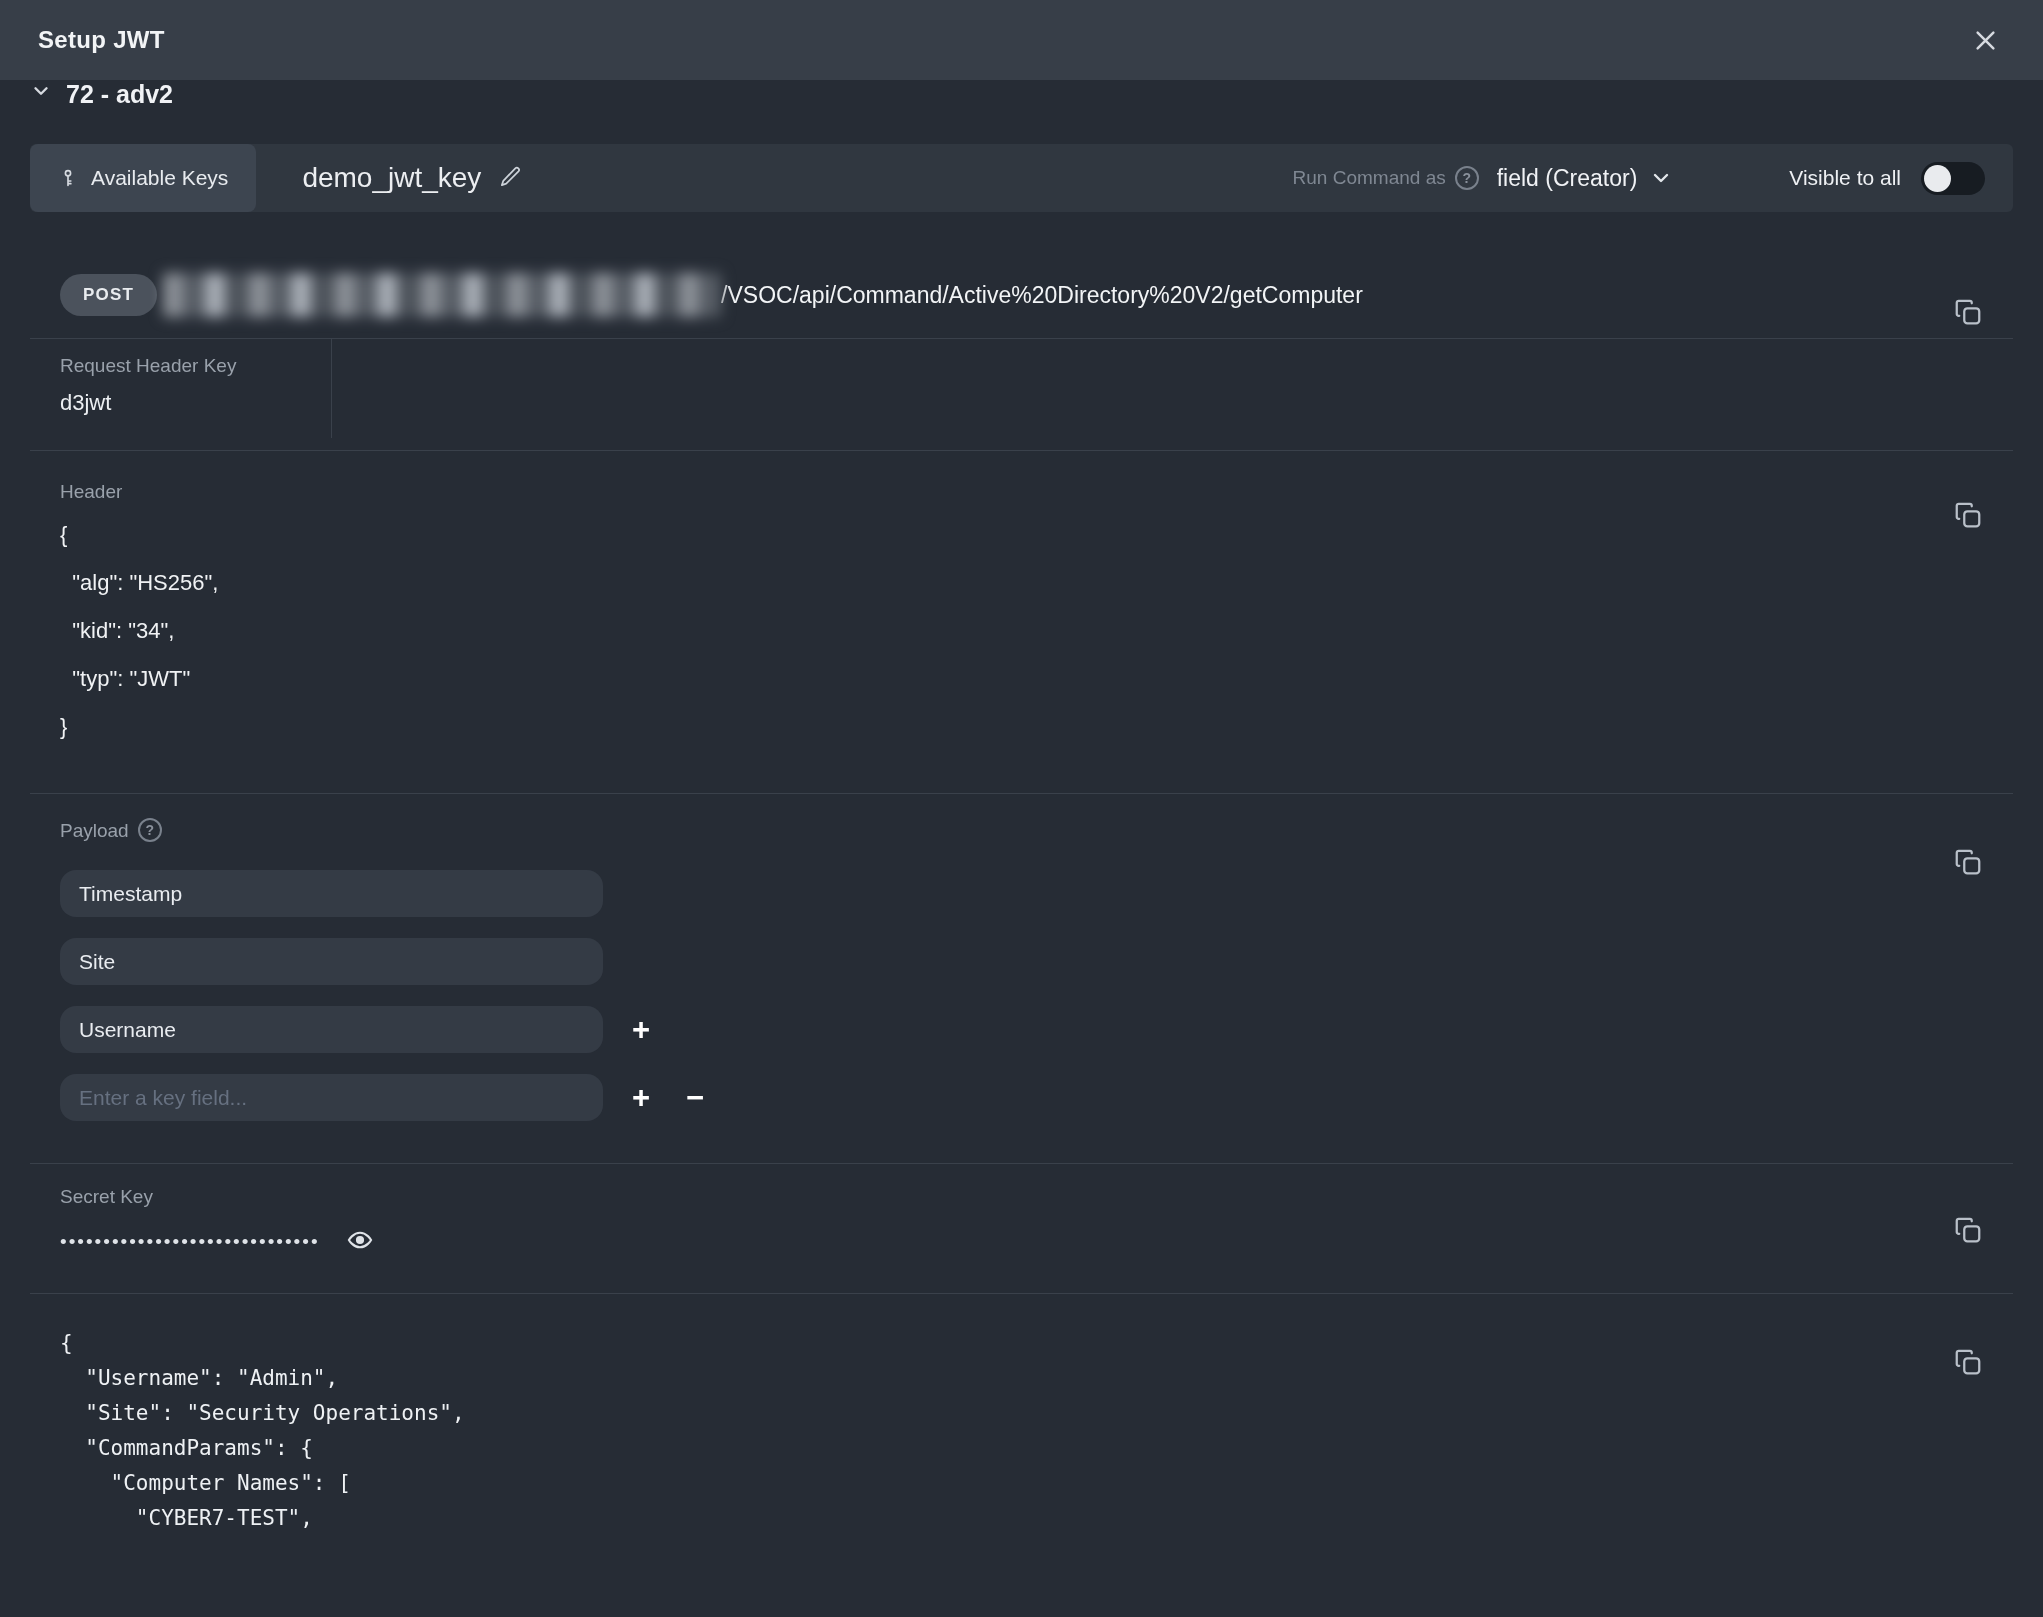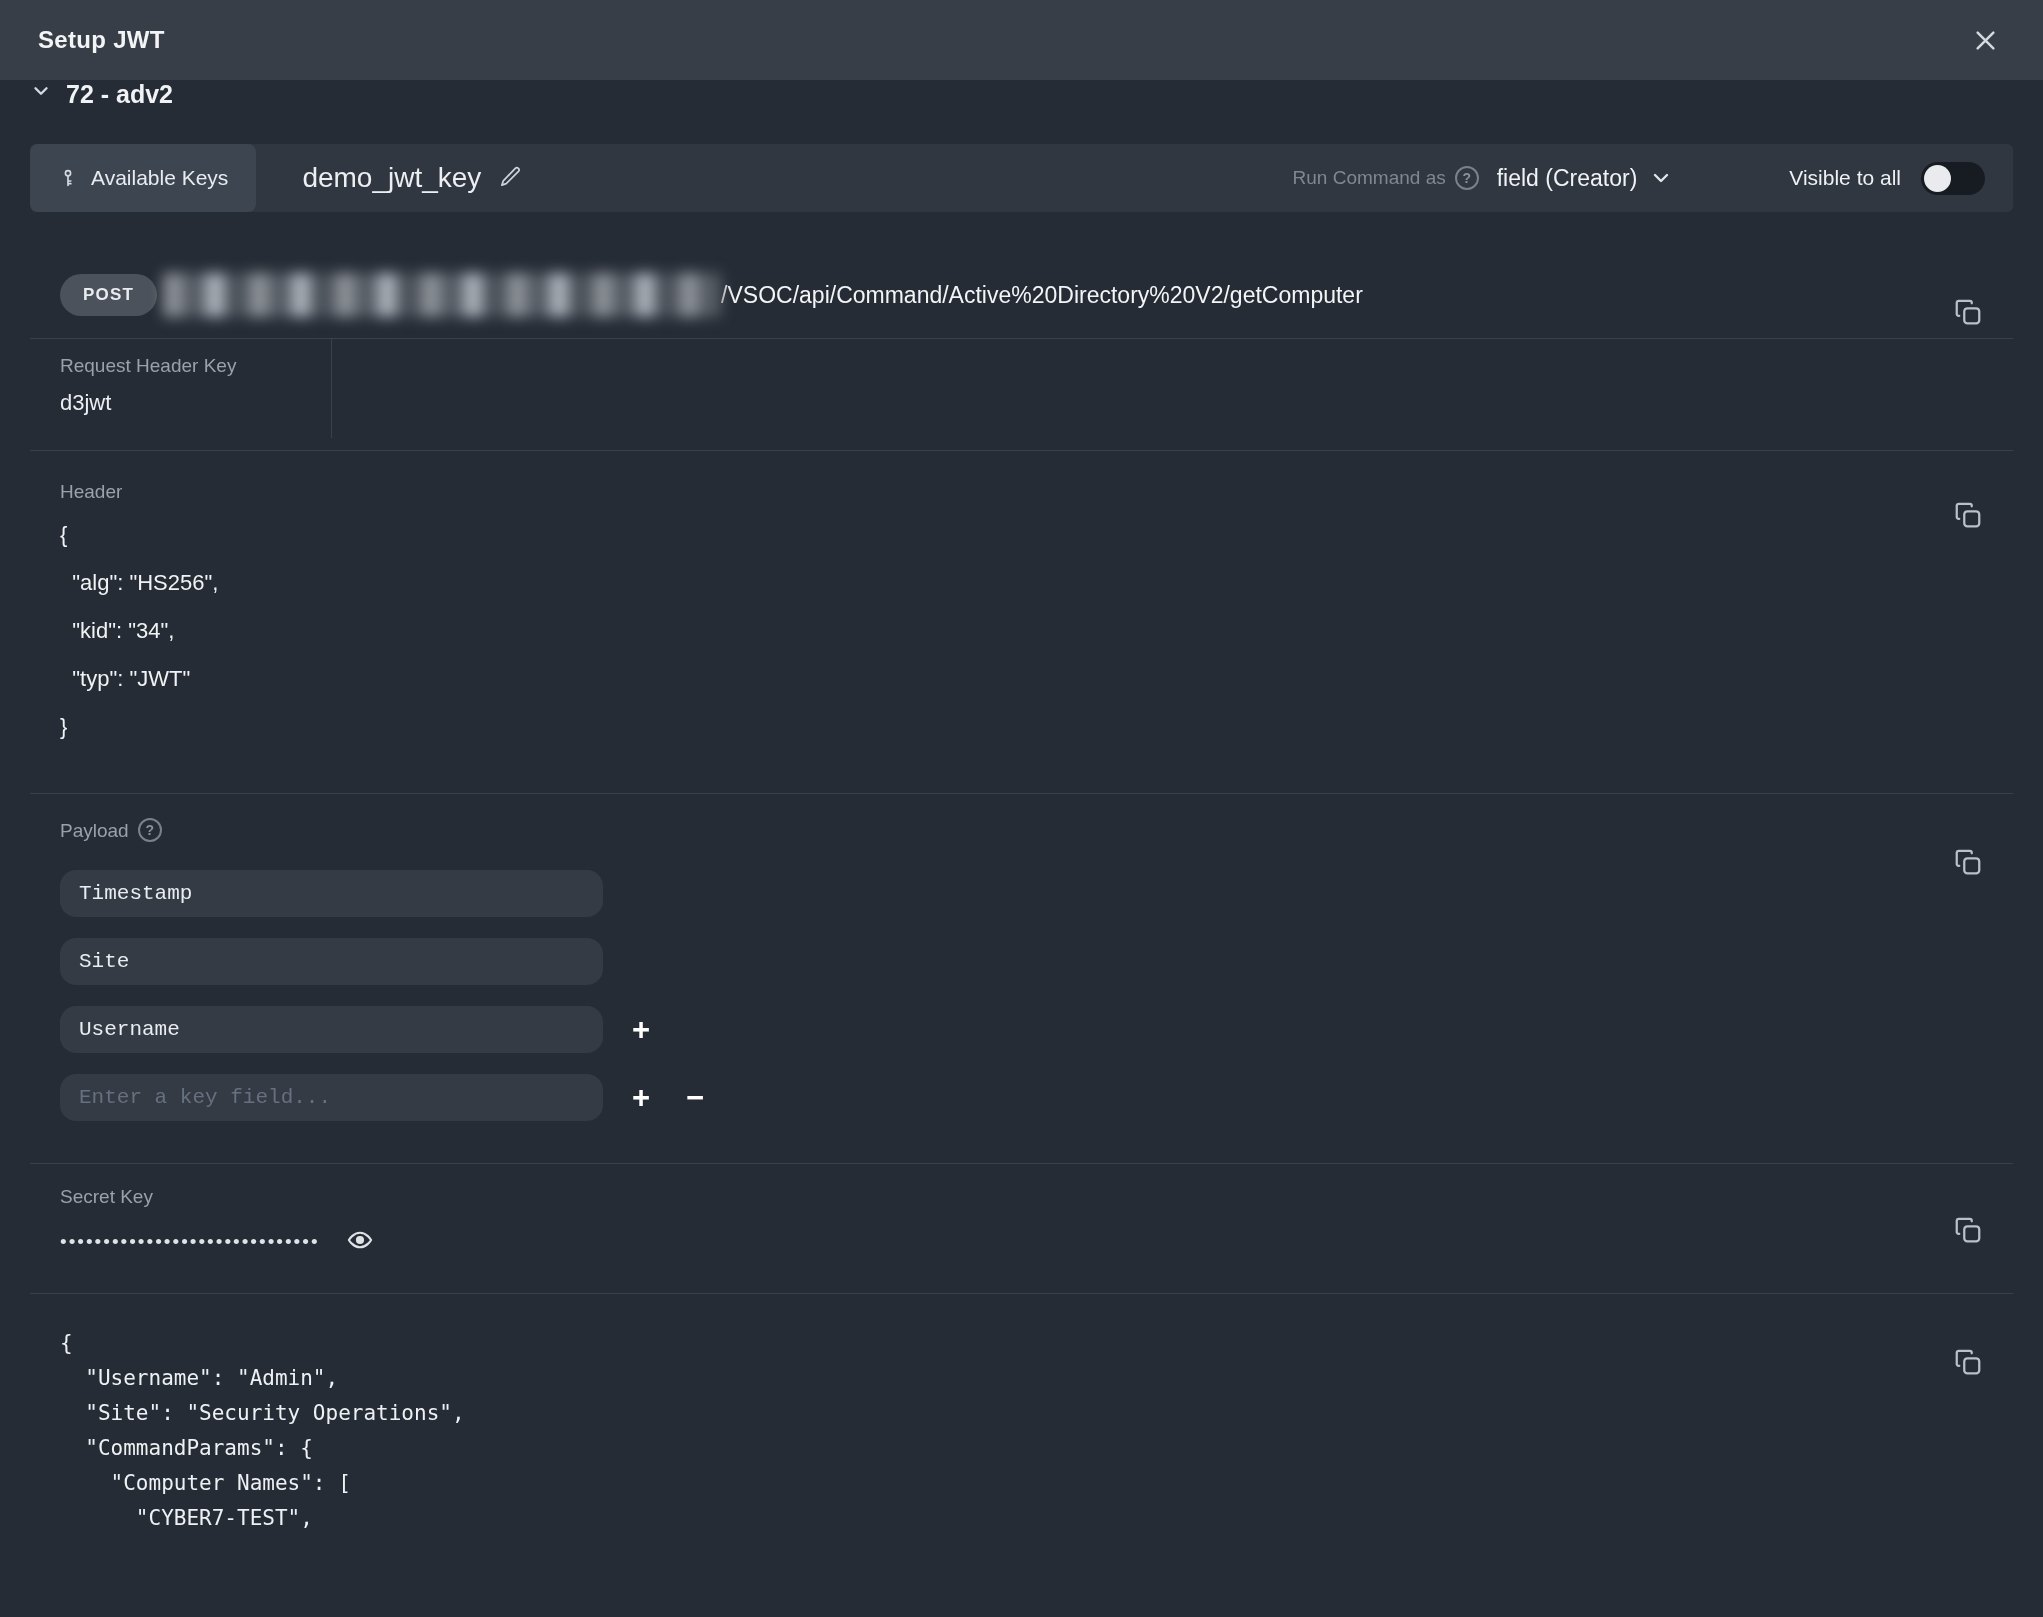--- a/index.html
+++ b/index.html
@@ -89,21 +89,21 @@
     font-family:"Liberation Sans",sans-serif;
   }
   .header-section .copy-btn{top:48px}
   
   .payload-section{padding:24px 0 42px 30px}
   .payload-label-row{display:flex;align-items:flex-end}
   .payload-fields{margin-top:28px;display:flex;flex-direction:column;gap:21px}
   .field-row{display:flex;align-items:center;gap:22px}
   .key-input{
     width:543px;height:47px;background:#343b45;border:none;border-radius:16px;
-    color:#e9ecf0;font-size:21px;padding:0 19px;font-family:Liberation Mono, monospace;outline:none;
+    color:#e9ecf0;font-size:21px;padding:0 19px;font-family:Liberation Sans, sans-serif;outline:none;
   }
   .key-input::placeholder{color:#667080}
   .pm-btn{
     background:none;border:none;color:#fff;font-size:31px;font-weight:600;line-height:1;
     cursor:pointer;width:32px;height:36px;display:flex;align-items:center;justify-content:center;
     font-family:inherit;
   }
   .payload-section .copy-btn{top:52px}
   
   .secret-section{padding:22px 0 36px 30px}

